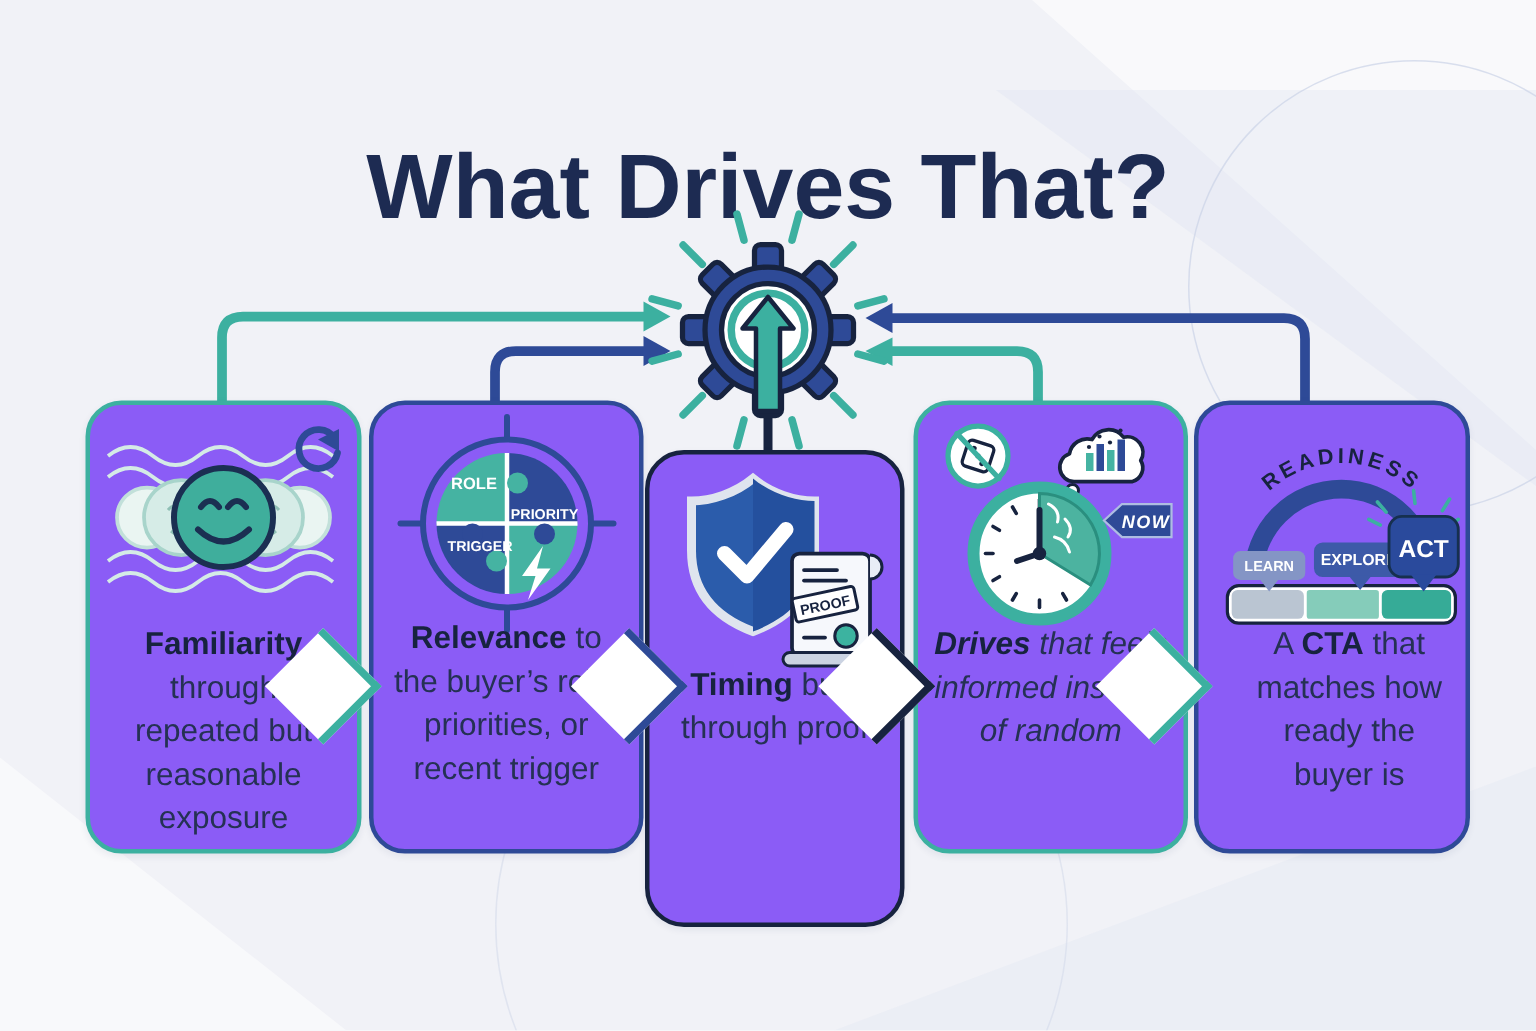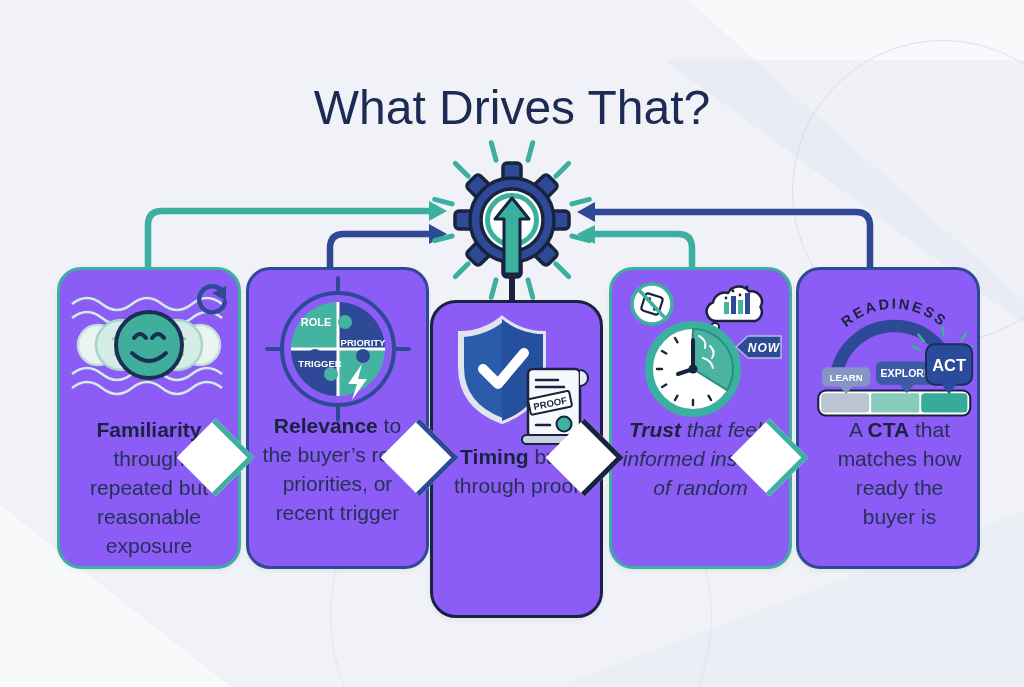--- a/index.html
+++ b/index.html
@@ -21,21 +21,21 @@
   .bg-tri-br{bottom:0;right:0;width:520px;height:220px;
     background:rgba(223,228,241,.30);
     clip-path:polygon(100% 20%,100% 100%,10% 100%);}
   .bg-ring{top:40px;right:-70px;width:300px;height:300px;border-radius:50%;
     border:1.5px solid rgba(203,211,231,.7);}
   .bg-ring2{bottom:-120px;left:330px;width:380px;height:380px;border-radius:50%;
     border:1.5px solid rgba(210,216,234,.55);}
 
   .title{
     position:absolute;top:48px;left:0;width:100%;
-    text-align:center;font-size:48px;font-weight:400;
+    text-align:center;font-size:61px;font-weight:700;
     color:#1d2b52;letter-spacing:0;
   }
 
   .overlay-svg{position:absolute;top:0;left:0;z-index:1;}
 
   .card{
     position:absolute;background:#8b5cf6;border-radius:24px;z-index:2;
     box-shadow:0 2px 5px rgba(30,42,80,.07);
   }
   .card-teal{border:3.5px solid #3cb0a0;}
@@ -272,21 +272,21 @@
         <line x1="75" y1="95" x2="75" y2="66" stroke="#17233f" stroke-width="4" stroke-linecap="round"></line>
         <line x1="75" y1="95" x2="60" y2="100" stroke="#17233f" stroke-width="4" stroke-linecap="round"></line>
         <circle cx="75" cy="95" r="4.5" fill="#17233f"></circle>
         <g>
           <polygon points="118,73 130,62 163,62 163,84 130,84" fill="#2e4a97" stroke="#aebde2" stroke-width="1.5"></polygon>
           <text x="146" y="78" font-size="12" font-weight="bold" fill="#ffffff" text-anchor="middle" letter-spacing="1">NOW</text>
         </g>
       </svg>
     </div>
     <div class="card-text" style="top:146px;">
-      <span></span><b>Trust</b><span> that feels informed instead of random</span>
+      <span></span><b>Drives</b><span> that feels informed instead of random</span>
     </div>
   </div>
 
   <div class="card card-blue" style="left:796px;top:267px;width:178px;height:296px;">
     <div class="card-icon" style="top:10px;">
       <svg width="185" height="142" viewBox="0 0 185 142">
         <defs>
           <path id="arcR" d="M26,100 A73 73 0 0 1 172,100"></path>
         </defs>
         <text font-size="15" font-weight="bold" fill="#17233f" letter-spacing="2.5">

